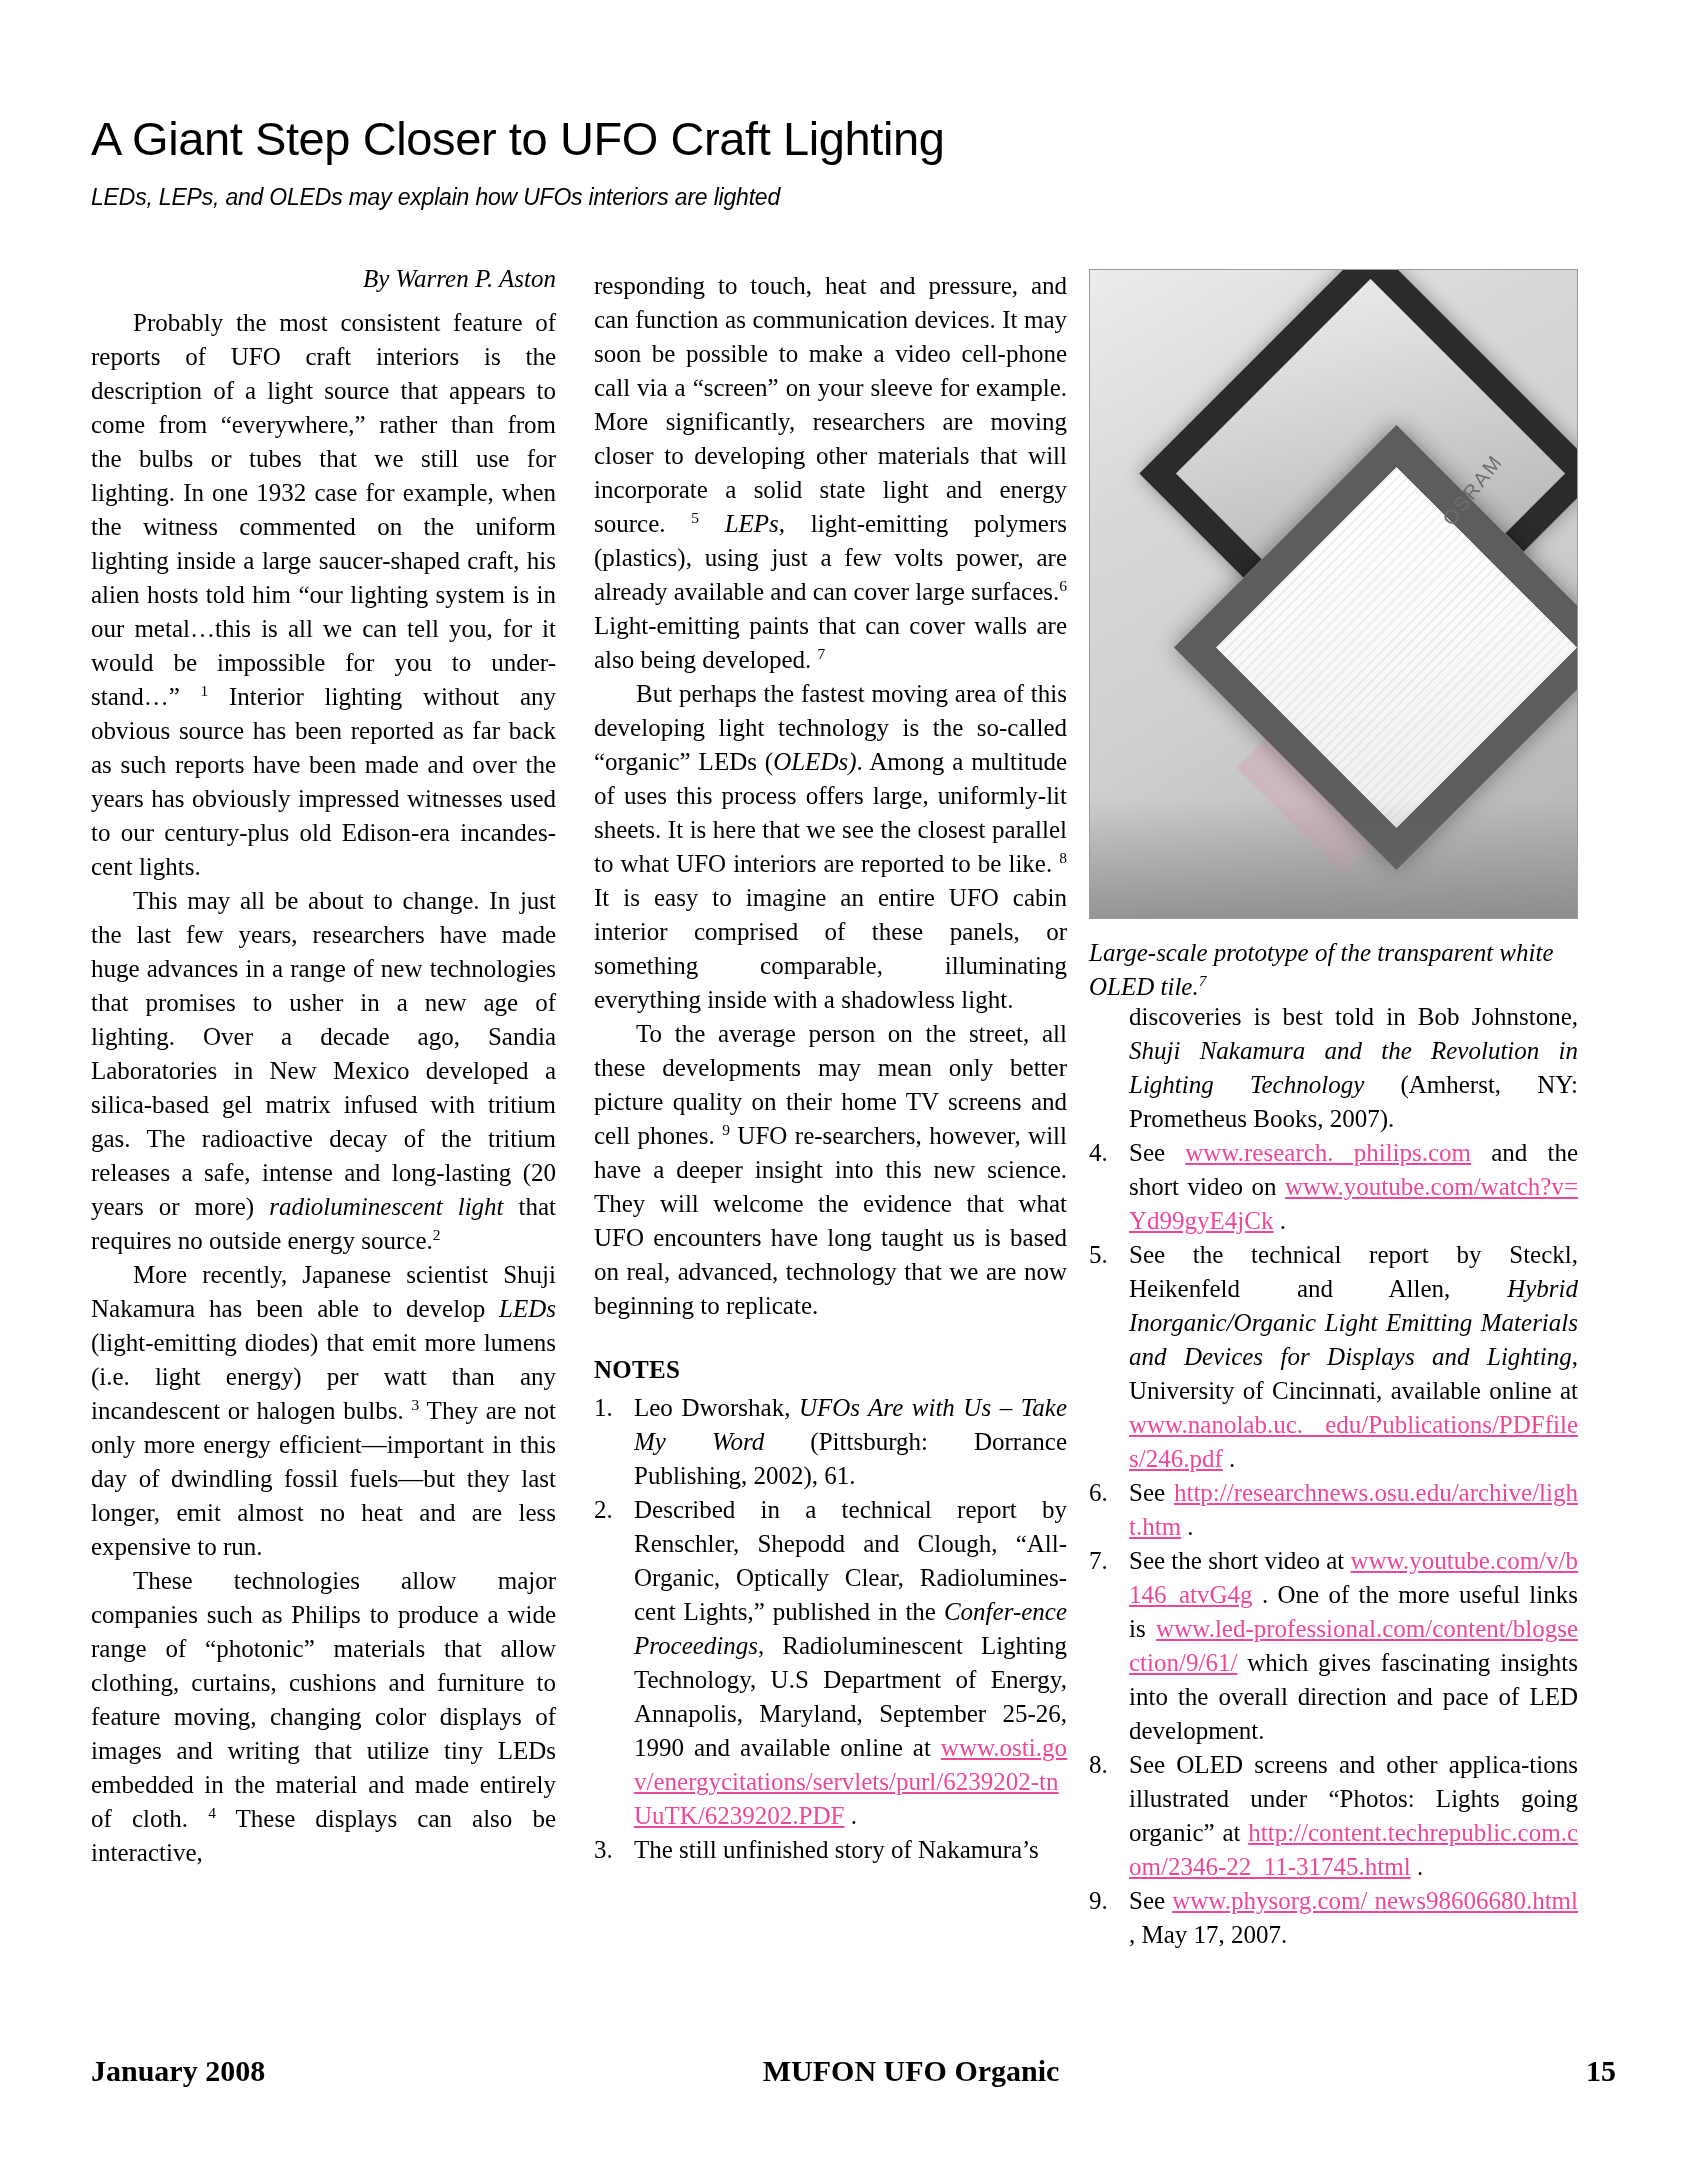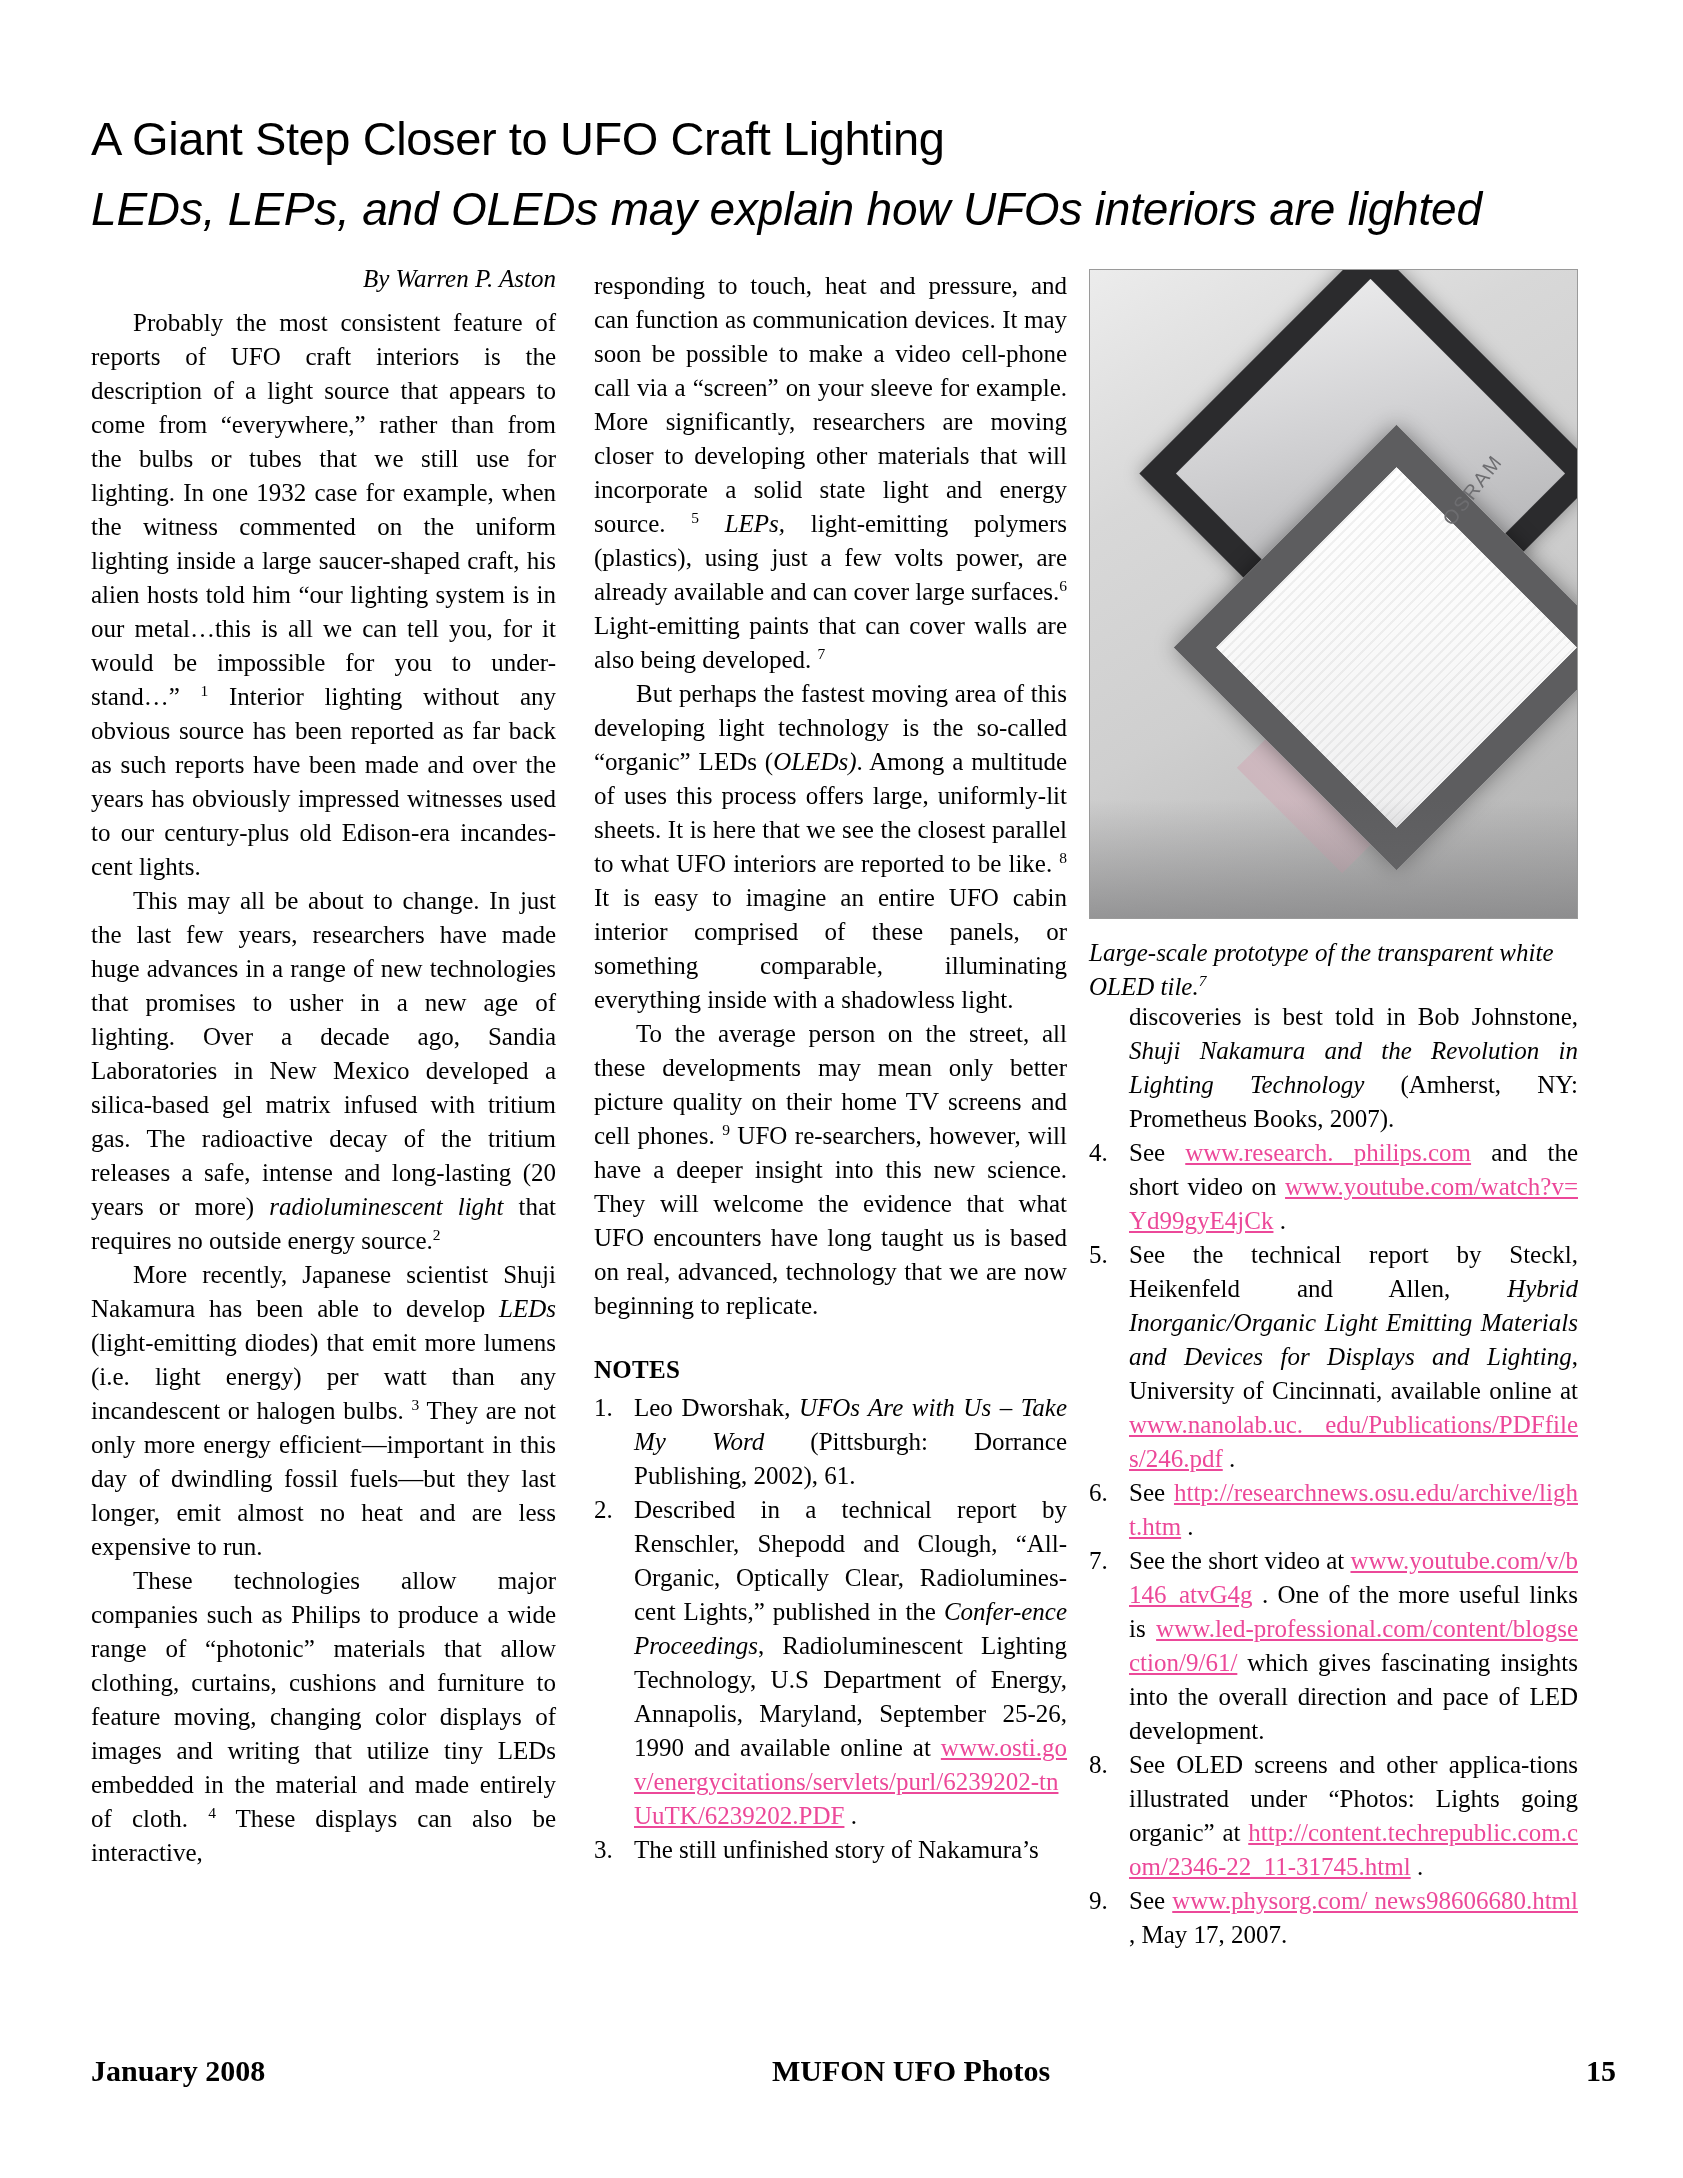--- a/index.html
+++ b/index.html
@@ -34,25 +34,25 @@
     font-family: "Liberation Sans", "DejaVu Sans", sans-serif;
     font-size: 47px;
     line-height: 55px;
     font-weight: 400;
     letter-spacing: -0.4px;
     margin: 0;
     white-space: nowrap;
   }
   .subhead {
     font-family: "Liberation Sans", "DejaVu Sans", sans-serif;
-    font-size: 46px;
+    font-size: 23px;
     line-height: 46px;
     font-style: italic;
     font-weight: 400;
-    margin: 20px 0 0 0;
+    margin: 8px 0 0 0;
     letter-spacing: -0.2px;
     white-space: nowrap;
   }
 
   
   .col {
     position: absolute;
     font-size: 25px;
     line-height: 34px;
     text-align: justify;
@@ -293,18 +293,18 @@
         <li><span class="num">5.</span><span>See the technical report by Steckl, Heikenfeld and Allen, </span><i>Hybrid Inorganic/Organic Light Emitting Materials and Devices for Displays and Lighting</i><span>, University of Cincinnati, available online at </span><a class="lnk" href="#">www.nanolab.uc. edu/Publications/PDFfiles/246.pdf</a><span> .</span></li>
         <li><span class="num">6.</span><span>See </span><a class="lnk" href="#">http://researchnews.osu.edu/archive/light.htm</a><span> .</span></li>
         <li><span class="num">7.</span><span>See the short video at </span><a class="lnk" href="#">www.youtube.com/v/b146_atvG4g</a><span> . One of the more useful links is </span><a class="lnk" href="#">www.led-professional.com/content/blogsection/9/61/</a><span> which gives fascinating insights into the overall direction and pace of LED development.</span></li>
         <li><span class="num">8.</span><span>See OLED screens and other applica-tions illustrated under “Photos: Lights going organic” at </span><a class="lnk" href="#">http://content.techrepublic.com.com/2346-22_11-31745.html</a><span> .</span></li>
         <li><span class="num">9.</span><span>See </span><a class="lnk" href="#">www.physorg.com/ news98606680.html</a><span> , May 17, 2007.</span></li>
       </ol>
   </div>
 
   <div class="footer">
     <div class="left">January 2008</div>
-    <div class="mid">MUFON UFO Photos</div>
+    <div class="mid">MUFON UFO Organic</div>
     <div class="right">15</div>
   </div>
 
 </div>
 
 
 </body></html>

